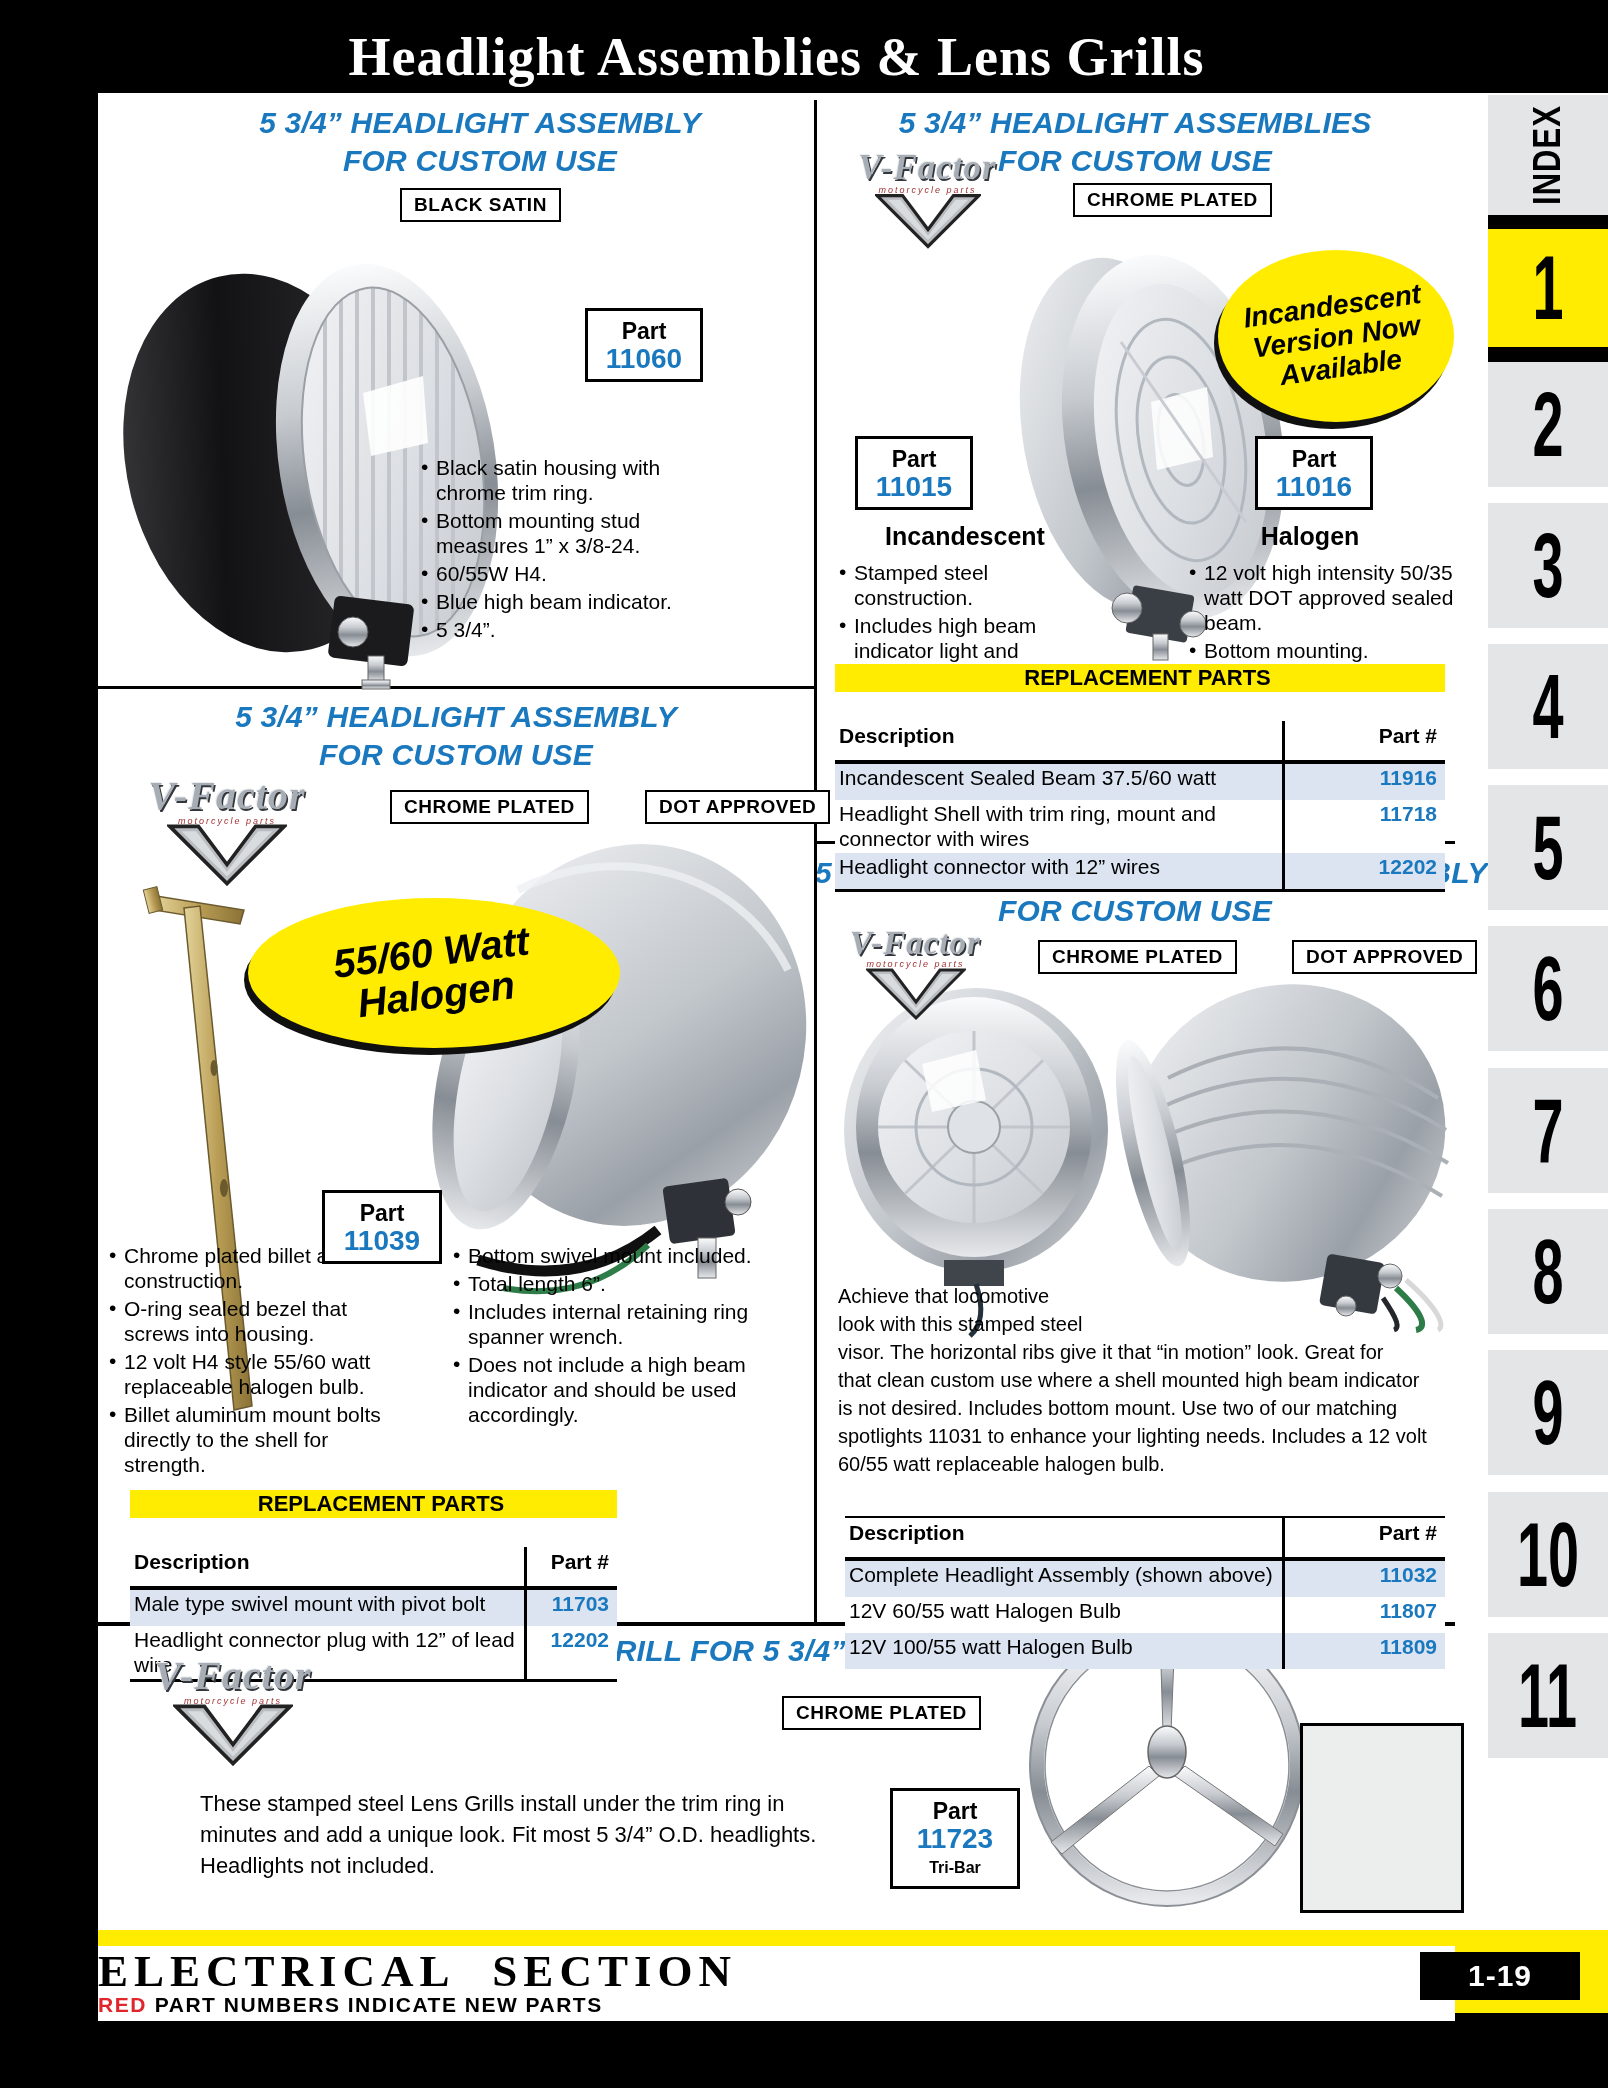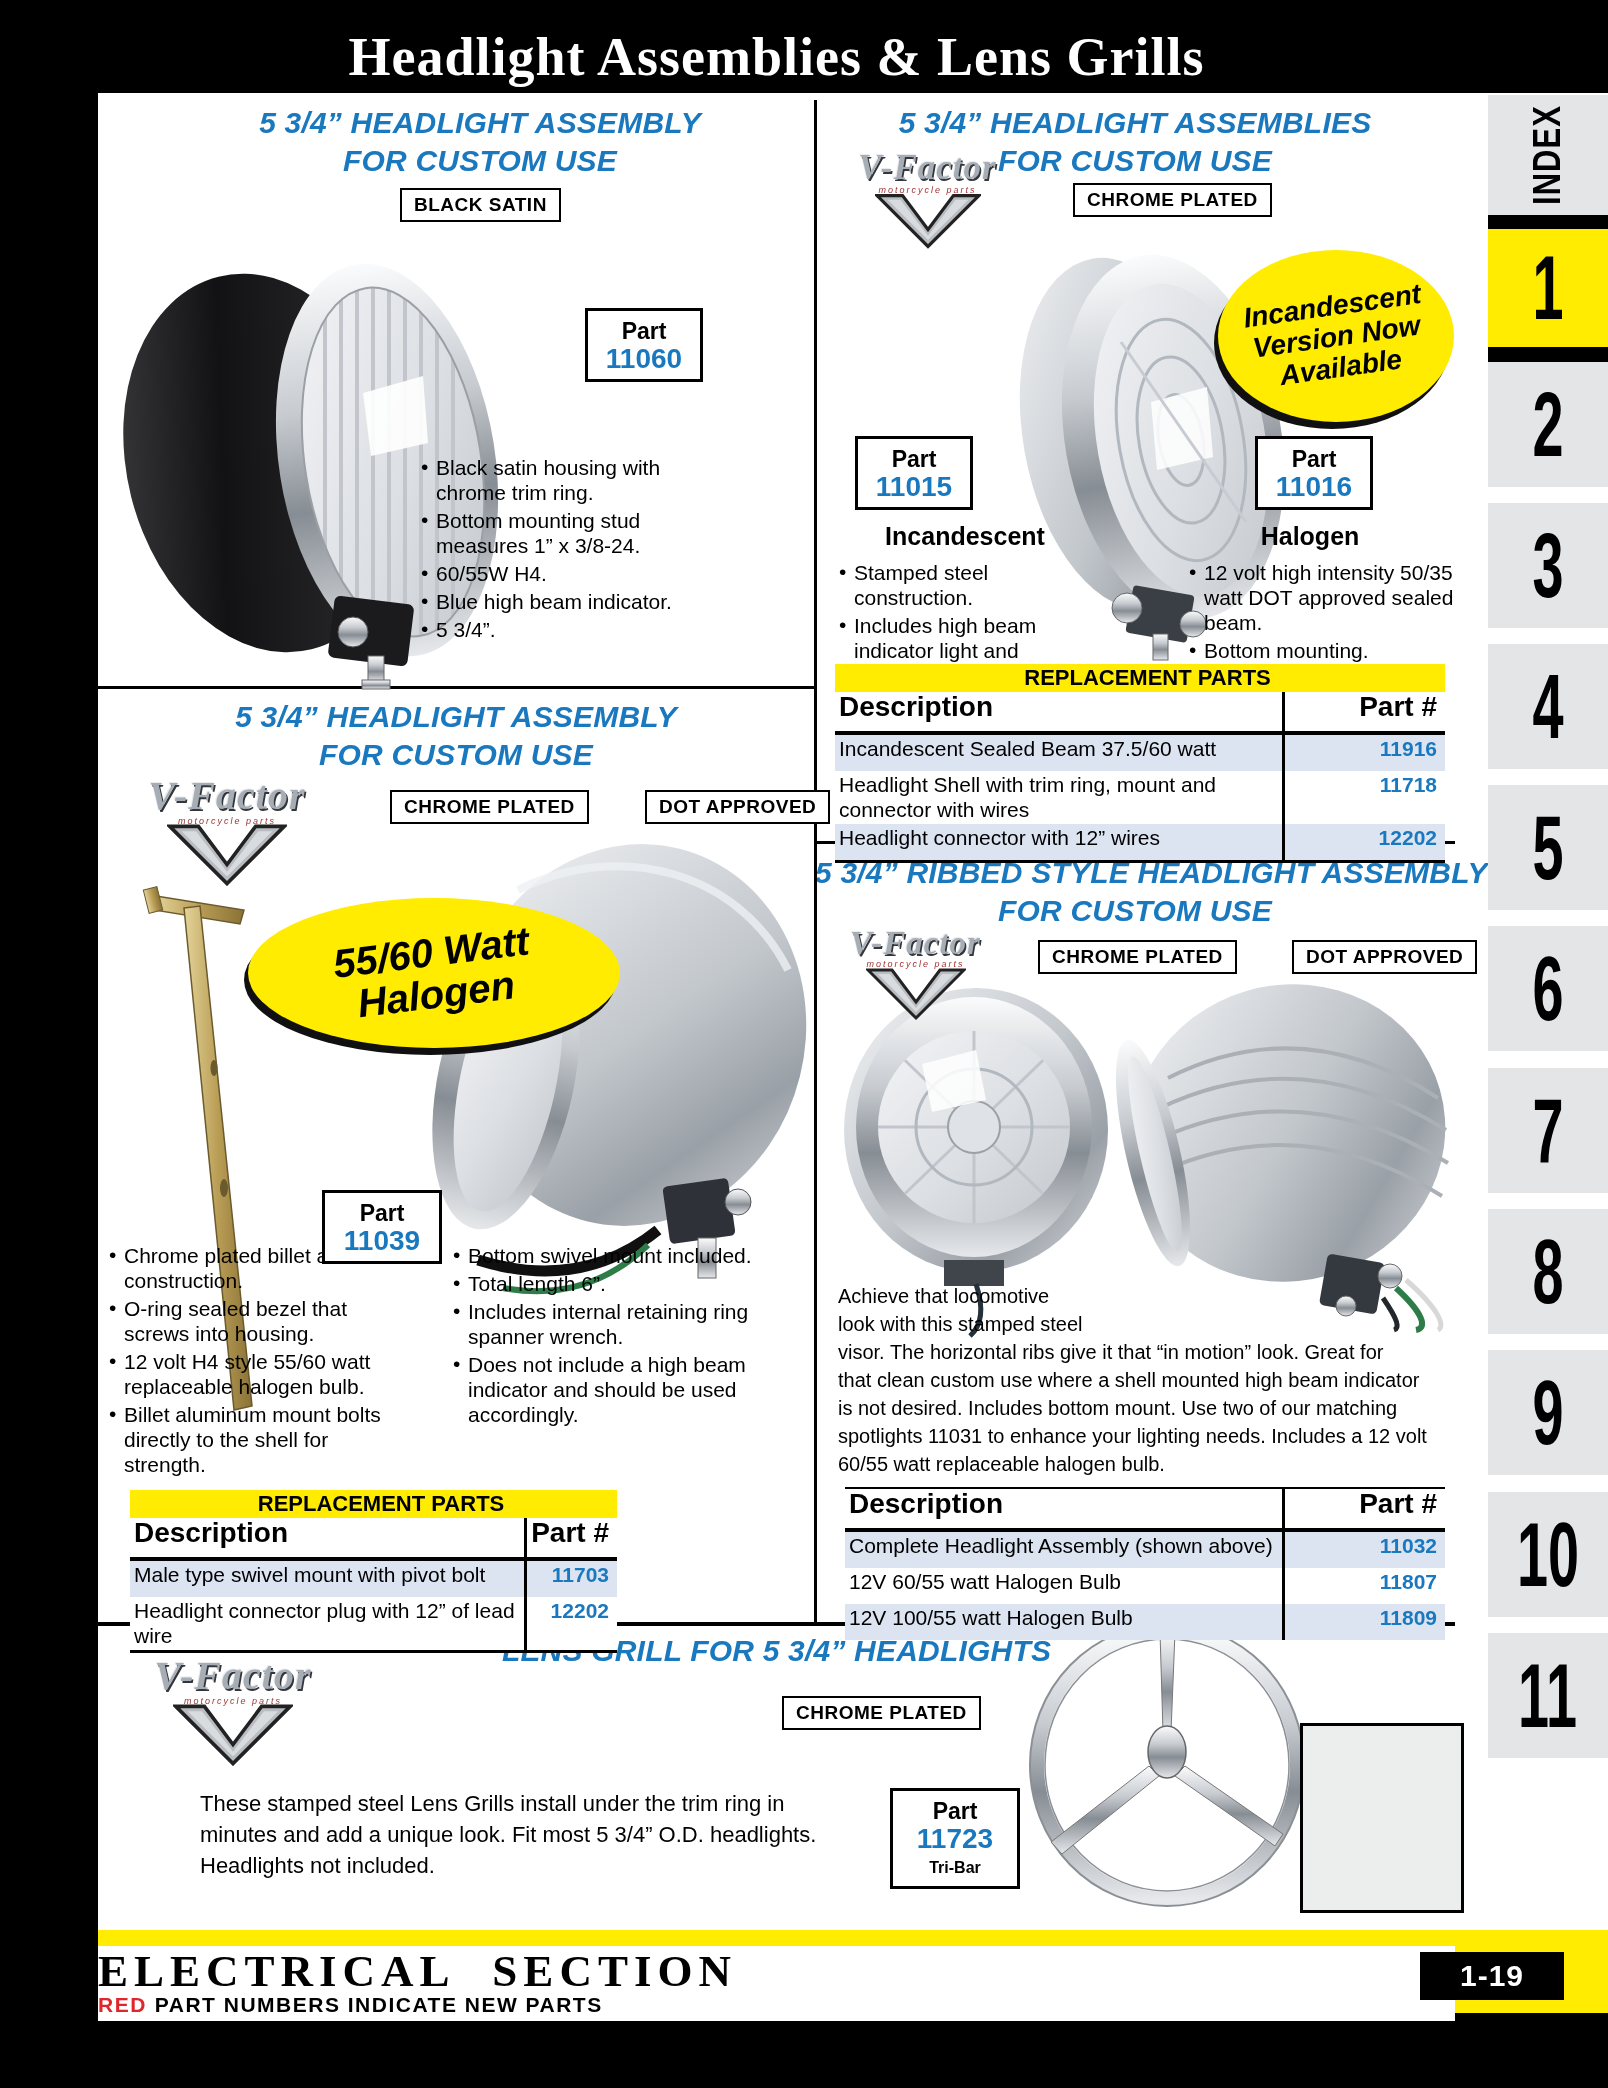--- a/index.html
+++ b/index.html
@@ -16,21 +16,21 @@
   .part-box .pn{font-weight:700;font-size:28px;line-height:30px;color:#1a78be;}
   .part-box .ps{font-weight:700;font-size:16px;line-height:27px;color:#000;}
   .part-sub{position:absolute;font-weight:700;font-size:25px;color:#000;text-align:center;white-space:nowrap;z-index:6;}
   
   .bullets{position:absolute;font-size:21px;line-height:25px;color:#000;z-index:5;}
   .bullet{position:relative;padding-left:16px;margin-bottom:3px;}
   .bullet::before{content:"\2022";position:absolute;left:1px;top:-1px;}
   
   .tbl{position:absolute;background:#fff;z-index:6;}
   .ybar{background:#ffec00;text-align:center;font-weight:700;font-size:22px;line-height:28px;color:#000;padding-left:15px;}
-  .thead{display:flex;border-bottom:4px solid #000;font-weight:700;font-size:28px;line-height:28px;}
+  .thead{display:flex;border-bottom:4px solid #000;font-weight:700;font-size:21px;line-height:28px;margin-top:29px;}
   .trow{display:flex;font-size:21px;line-height:25px;align-items:flex-start;}
   .trow.alt{background:#dce4f2;}
   .tdesc{flex:1;padding:1px 6px 2px 4px;}
   .tpart{border-left:3px solid #000;text-align:right;padding:1px 8px 10px 0;font-weight:700;color:#1a78be;align-self:stretch;}
   .thead .tpart{color:#000;}
   .tbl.narrow .tpart{width:82px;}
   .tbl.wide .tpart{width:152px;}
   .tbl .tbottom{border-bottom:3px solid #000;}
   
   .oval{position:absolute;background:#ffec00;border-radius:50%;display:flex;flex-direction:column;align-items:center;justify-content:center;font-style:italic;font-weight:700;color:#000;box-shadow:-4px 7px 0 #101010;z-index:7;text-align:center;}
@@ -48,21 +48,21 @@
   .hline,.vline{position:absolute;background:#000;z-index:3;}
   
   .para{position:absolute;font-size:20px;line-height:28px;white-space:nowrap;z-index:5;}
   .para.lens{font-size:22px;line-height:31px;}
   
   .foot-yellow{position:absolute;left:98px;top:1930px;width:1510px;height:83px;background:#ffec00;z-index:8;}
   .foot-white{position:absolute;left:98px;top:1938px;width:1357px;height:75px;background:#ffffff;z-index:9;text-align:left;margin-top:8px;}
   .foot-title{font-family:"Liberation Serif",serif;font-weight:700;font-size:45px;line-height:48px;letter-spacing:6px;word-spacing:22px;color:#000;margin-top:1px;}
   .foot-note{font-weight:700;font-size:21px;letter-spacing:1.5px;color:#000;margin-top:-2px;}
   .foot-note .red{color:#e0252b;margin-right:8px;}
-  .foot-page{position:absolute;left:1420px;top:1952px;width:144px;height:48px;background:#000;color:#fff;font-weight:700;font-size:30px;line-height:48px;text-align:center;z-index:10;letter-spacing:1px;}
+  .foot-page{position:absolute;left:1420px;top:1952px;width:160px;height:48px;background:#000;color:#fff;font-weight:700;font-size:30px;line-height:48px;text-align:center;z-index:10;letter-spacing:1px;}
   .inset-frame{position:absolute;border:3px solid #000;background:#eceded;z-index:5;}
 </style>
 </head>
 <body>
 
 <div class="page">
 
   <div class="white-bg" style="left:98px;top:93px;width:1357px;height:1920px;"></div>
   <div class="white-bg" style="left:1455px;top:93px;width:153px;height:1837px;"></div>
 

